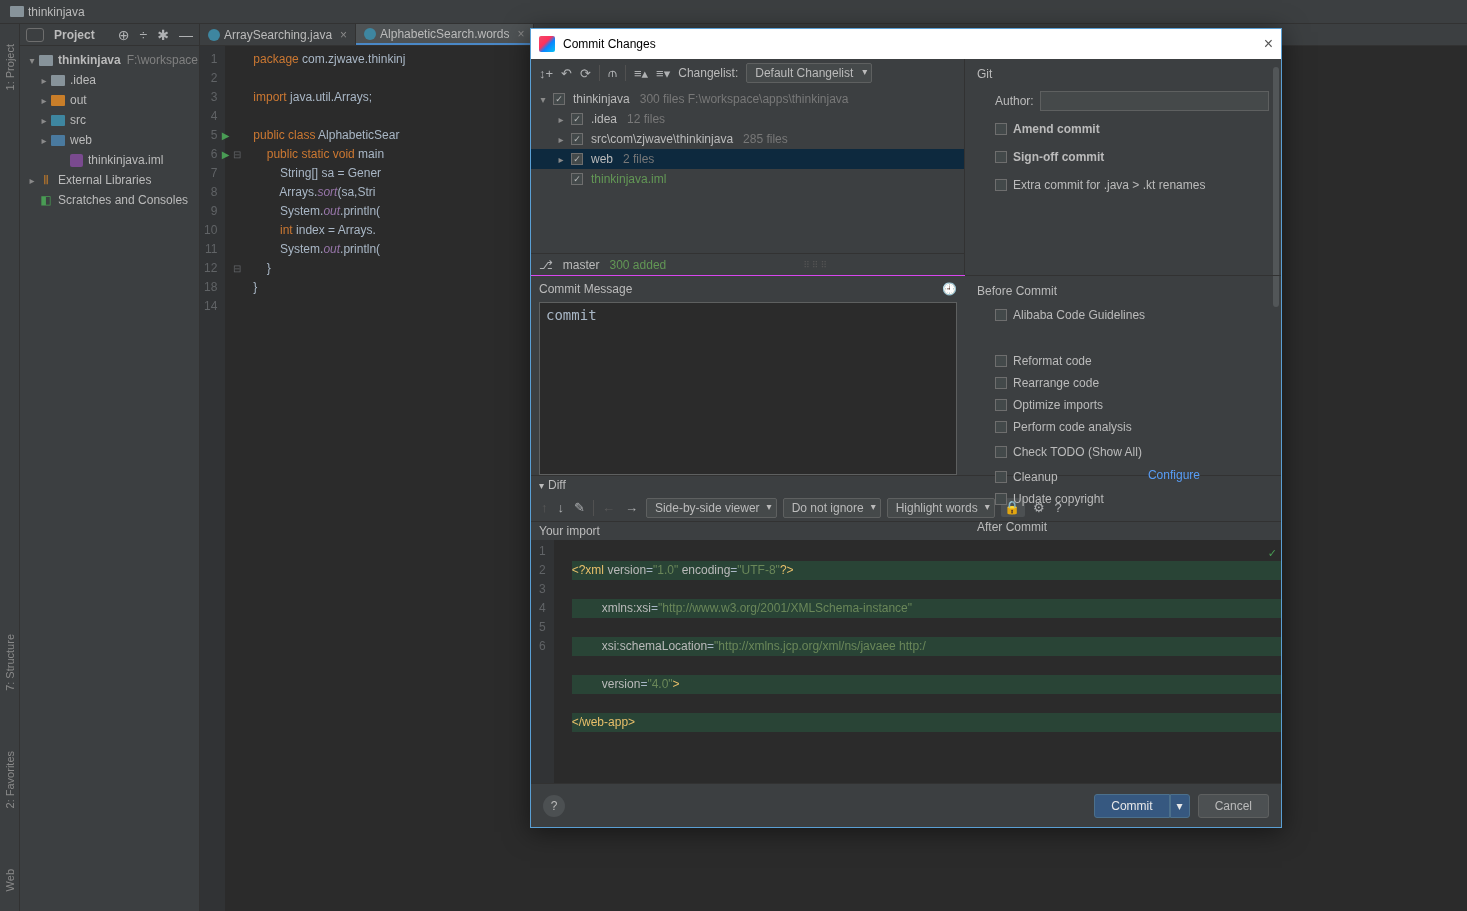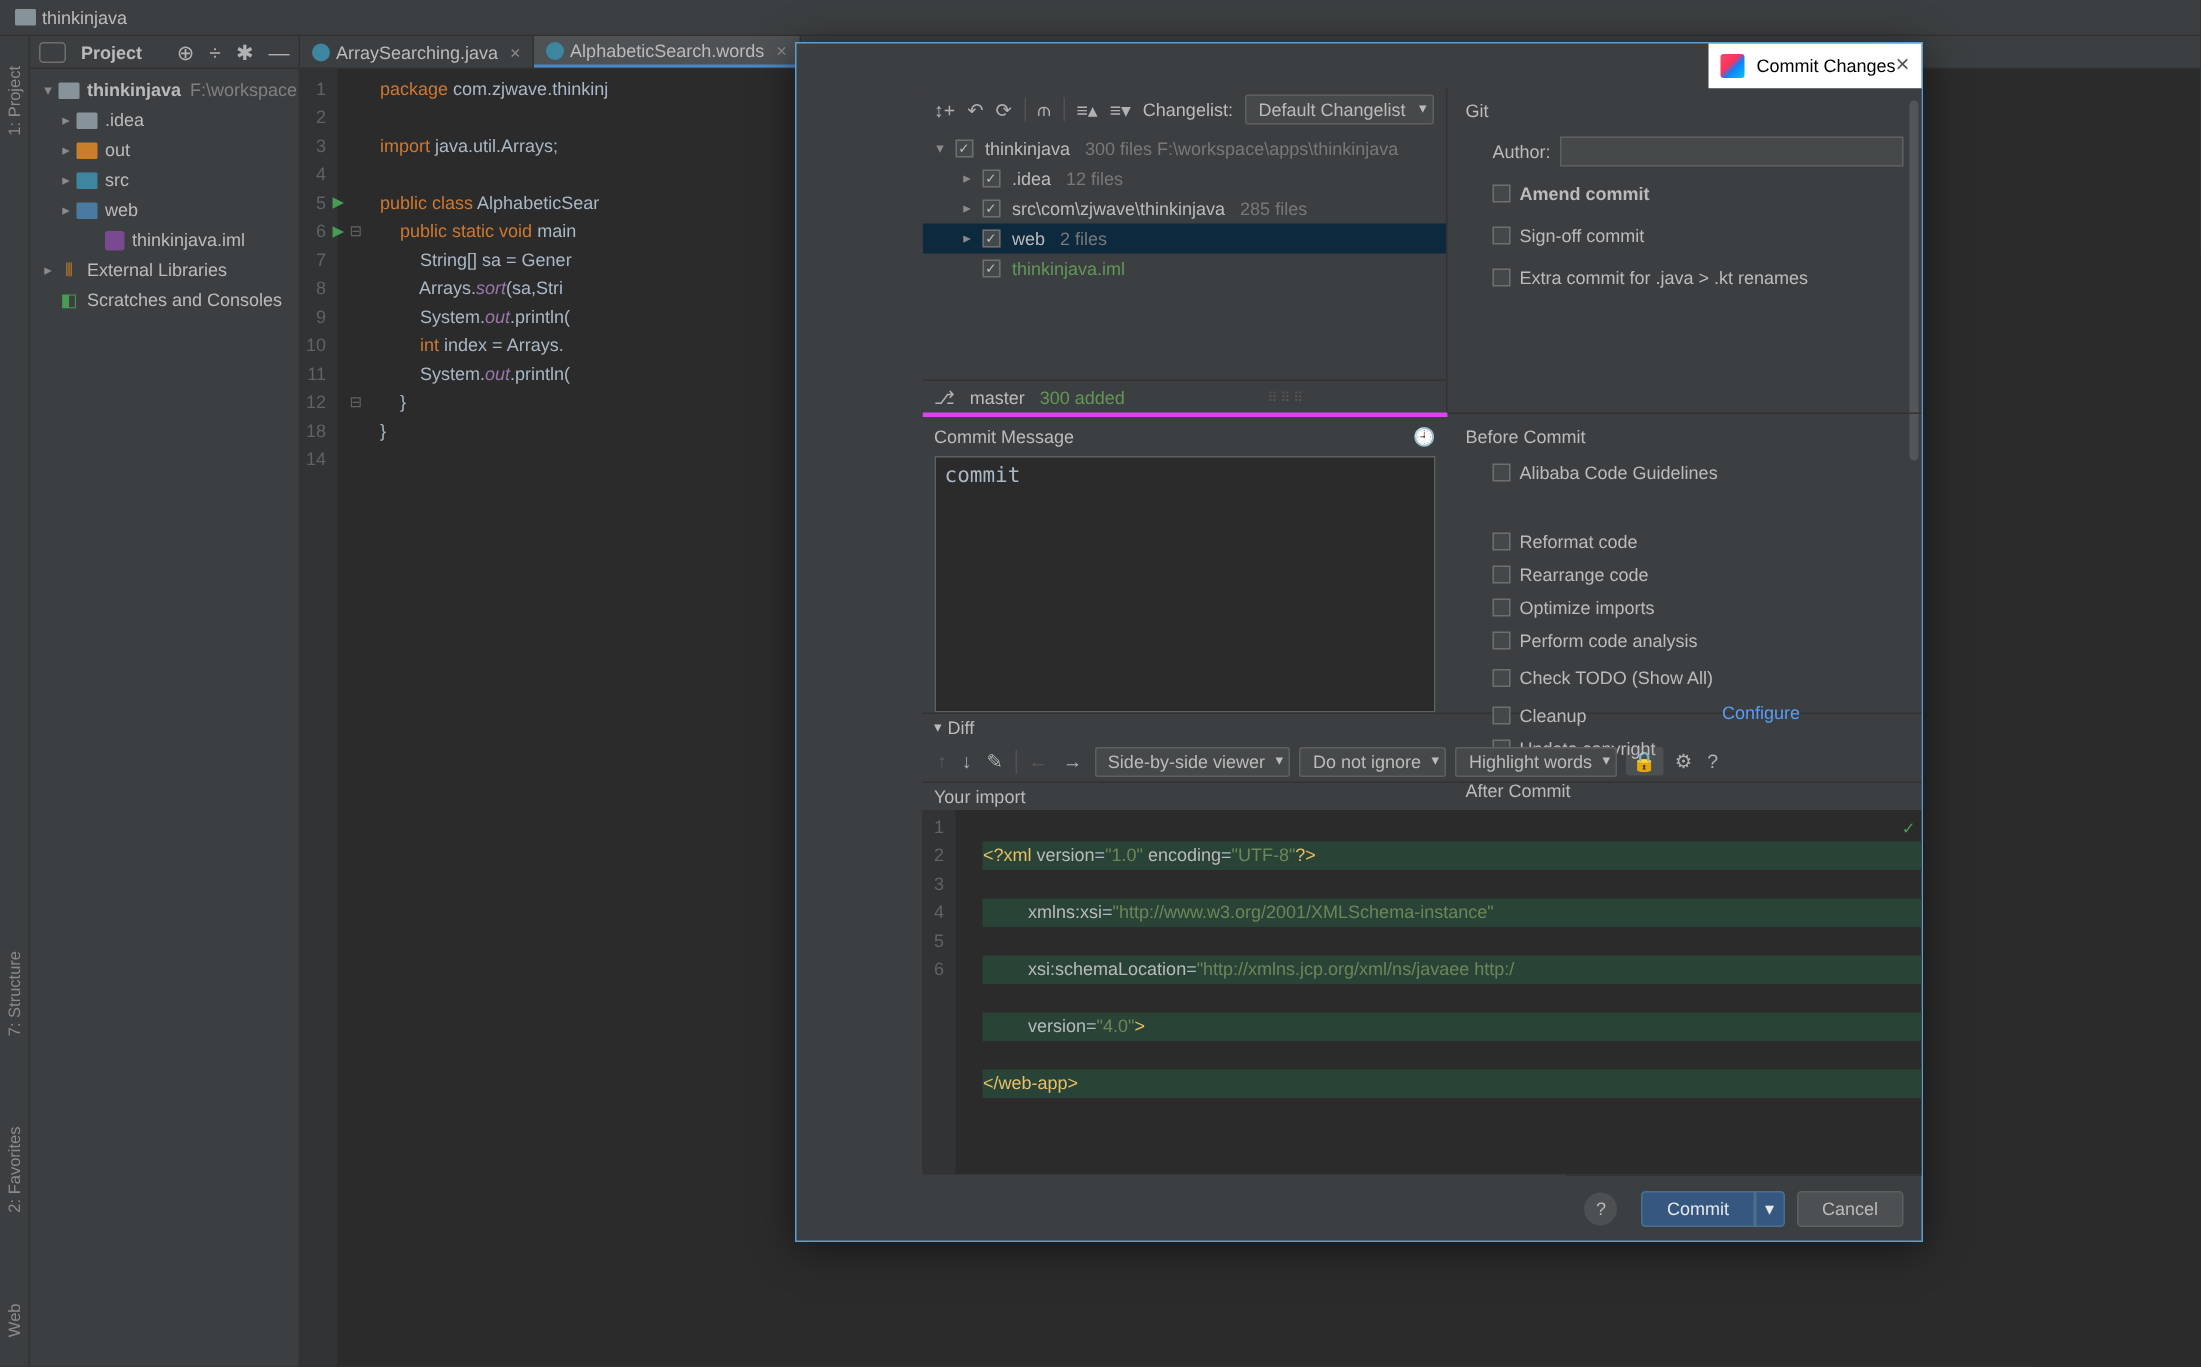--- a/index.html
+++ b/index.html
@@ -51,21 +51,21 @@
 .gutter { background: #313335; color: #606366; text-align: right; padding: 4px 8px 4px 4px; user-select: none; }
 .gutter .ln { height: 19px; position: relative; }
 .run-mark { position:absolute; right:-12px; color:#499c54; font-size:10px; }
 .fold-mark { position:absolute; right:-24px; color:#606366; font-size:10px; }
 .code { padding: 4px 0 4px 28px; color: #a9b7c6; white-space: pre; }
 .kw { color: #cc7832; }
 .fld { color: #9876aa; font-style: italic; }
 .typ { color: #a9b7c6; }
 
 
-.dialog { position: absolute; left: 530px; top: 28px; width: 752px; height: 800px; background: #3c3f41; border: 1px solid #5a9fd4; box-shadow: 0 4px 24px rgba(0,0,0,.5); display: flex; flex-direction: column; align-items: flex-end; }
+.dialog { position: absolute; left: 530px; top: 28px; width: 752px; height: 800px; background: #3c3f41; border: 1px solid #5a9fd4; box-shadow: 0 4px 24px rgba(0,0,0,.5); display: flex; flex-direction: column; }
 .dialog-title { height: 30px; background: #fff; color: #000; display: flex; align-items: center; padding: 0 8px; }
 .dialog-title .ij { width: 16px; height: 16px; background: linear-gradient(135deg,#ef4b6a,#fe315d 40%,#0a84ff 60%,#07c3f2); margin-right: 8px; border-radius: 2px; }
 .dialog-title .close { margin-left: auto; font-size: 16px; color: #555; cursor: pointer; }
 .dialog-body { flex: 1; display: flex; flex-direction: column; background: #3c3f41; overflow: hidden; }
 
 .commit-top { display: flex; height: 216px; }
 .commit-files { flex: 1; display: flex; flex-direction: column; border-right: 1px solid #323232; }
 .commit-toolbar { height: 28px; display: flex; align-items: center; gap: 8px; padding: 0 8px; color: #afb1b3; }
 .commit-toolbar .sep { width: 1px; height: 16px; background: #515151; }
 .commit-toolbar .lbl { color: #bbbbbb; }
@@ -90,21 +90,21 @@
 
 .commit-right { width: 316px; padding: 8px 12px; display: flex; flex-direction: column; gap: 8px; position: relative; }
 .commit-right .section { color: #bbbbbb; margin-bottom: 2px; }
 .author-row { display: flex; align-items: center; gap: 6px; }
 .author-row input { flex: 1; background: #45494a; border: 1px solid #5e6060; color: #bbbbbb; padding: 2px 4px; height: 20px; }
 .chk-row { display: flex; align-items: center; gap: 6px; color: #bbbbbb; height: 20px; }
 .chk-row .chk { width: 12px; height: 12px; border: 1px solid #6e6e6e; background: #43494a; }
 .chk-row .link { color: #589df6; cursor: pointer; margin-top: 46px; }
 .scroll-thumb { position:absolute; right:2px; top:8px; width:6px; height:240px; background:#525658; border-radius:3px; }
 
-.commit-msg-area { padding: 4px 8px 0 8px; height: 200px; display: flex; flex-direction: column; border-top: 3px solid #d946ef; }
+.commit-msg-area { padding: 4px 8px 0 8px; height: 200px; display: flex; flex-direction: column; border-top: 1px solid #d946ef; }
 .commit-msg-head { display:flex; align-items:center; height:18px; }
 .commit-msg-label { color: #bbbbbb; }
 .commit-msg-clock { margin-left:auto; color:#6e6e6e; }
 .commit-msg-input { flex:1; background: #2b2b2b; border: 1px solid #5e6060; color: #a9b7c6; padding: 4px 6px; font-family: "Consolas",monospace; font-size: 14px; resize: none; outline: none; margin-top:4px; }
 
 .diff-section { flex: 1; display: flex; flex-direction: column; border-top: 1px solid #323232; }
 .diff-header { height: 18px; display: flex; align-items: center; padding: 0 8px; color: #bbbbbb; gap: 4px; }
 .diff-toolbar { height: 28px; display: flex; align-items: center; gap: 6px; padding: 0 8px; border-bottom: 1px solid #323232; }
 .diff-toolbar .dd { background: #45494a; border: 1px solid #5e6060; padding: 2px 16px 2px 8px; color: #bbbbbb; border-radius: 2px; position: relative; cursor: pointer; }
 .diff-toolbar .dd::after { content: "▾"; position: absolute; right: 4px; font-size: 10px; }
@@ -332,21 +332,21 @@
         <div class="scroll-thumb"></div>
         <div class="section">Git</div>
         <div class="author-row" style="padding-left:18px;">
           <span>Author:</span>
           <input value="" style="">
         </div>
         <div class="chk-row" style="padding-left:18px;font-weight:bold;">
             <span class="chk"></span>
             <span>Amend commit</span>
           </div>
-        <div class="chk-row" style="padding-left:18px;">
+        <div class="chk-row" style="padding-left:18px;font-weight:bold;">
             <span class="chk"></span>
             <span>Sign-off commit</span>
           </div>
         <div class="chk-row" style="padding-left:18px;">
             <span class="chk"></span>
             <span>Extra commit for .java &gt; .kt renames</span>
           </div>
       </div>
     </div>
 

